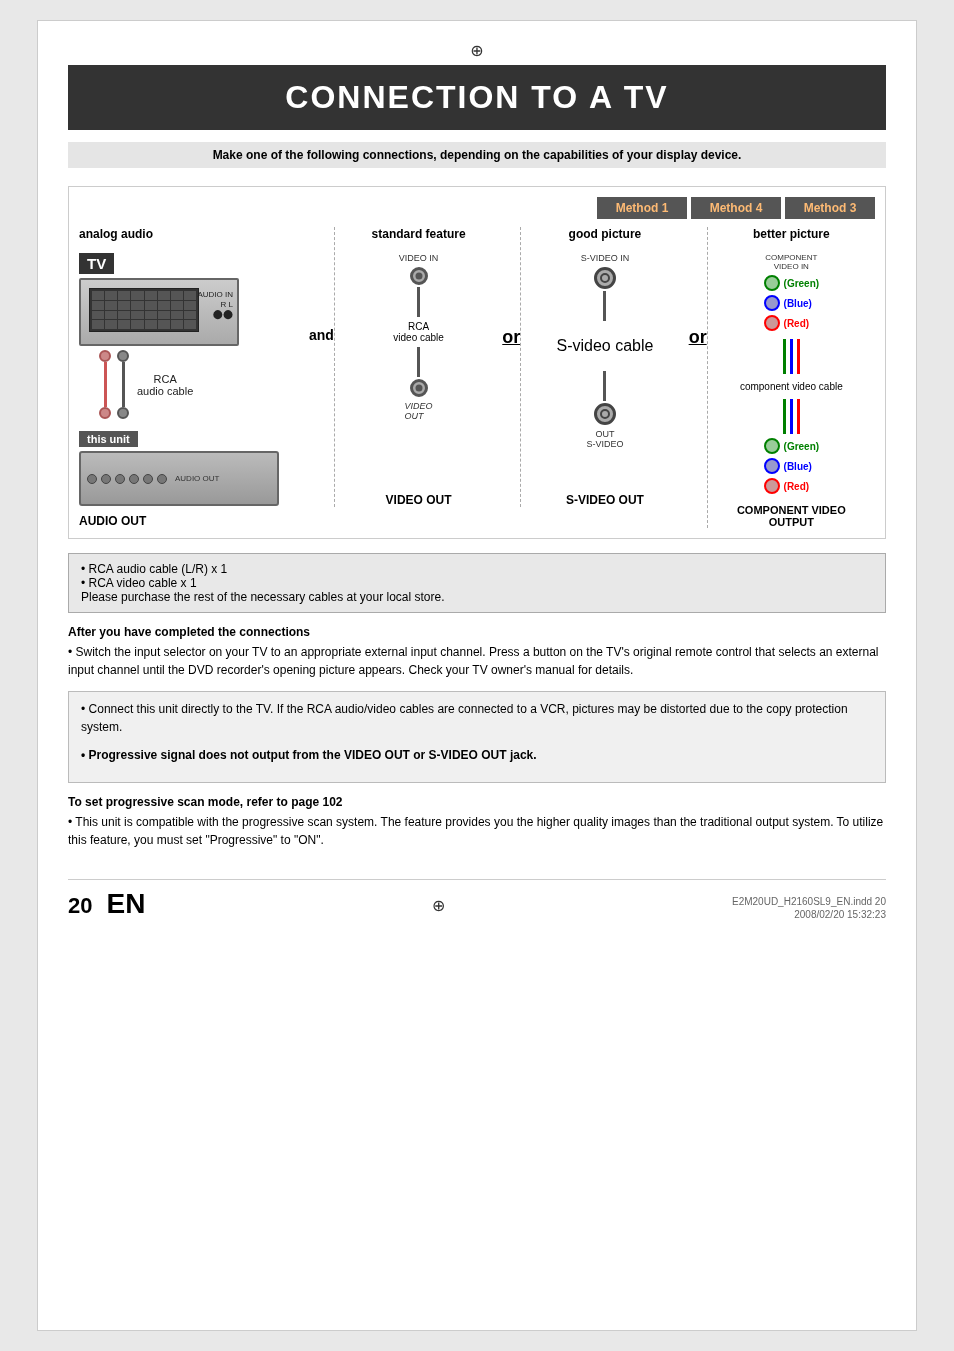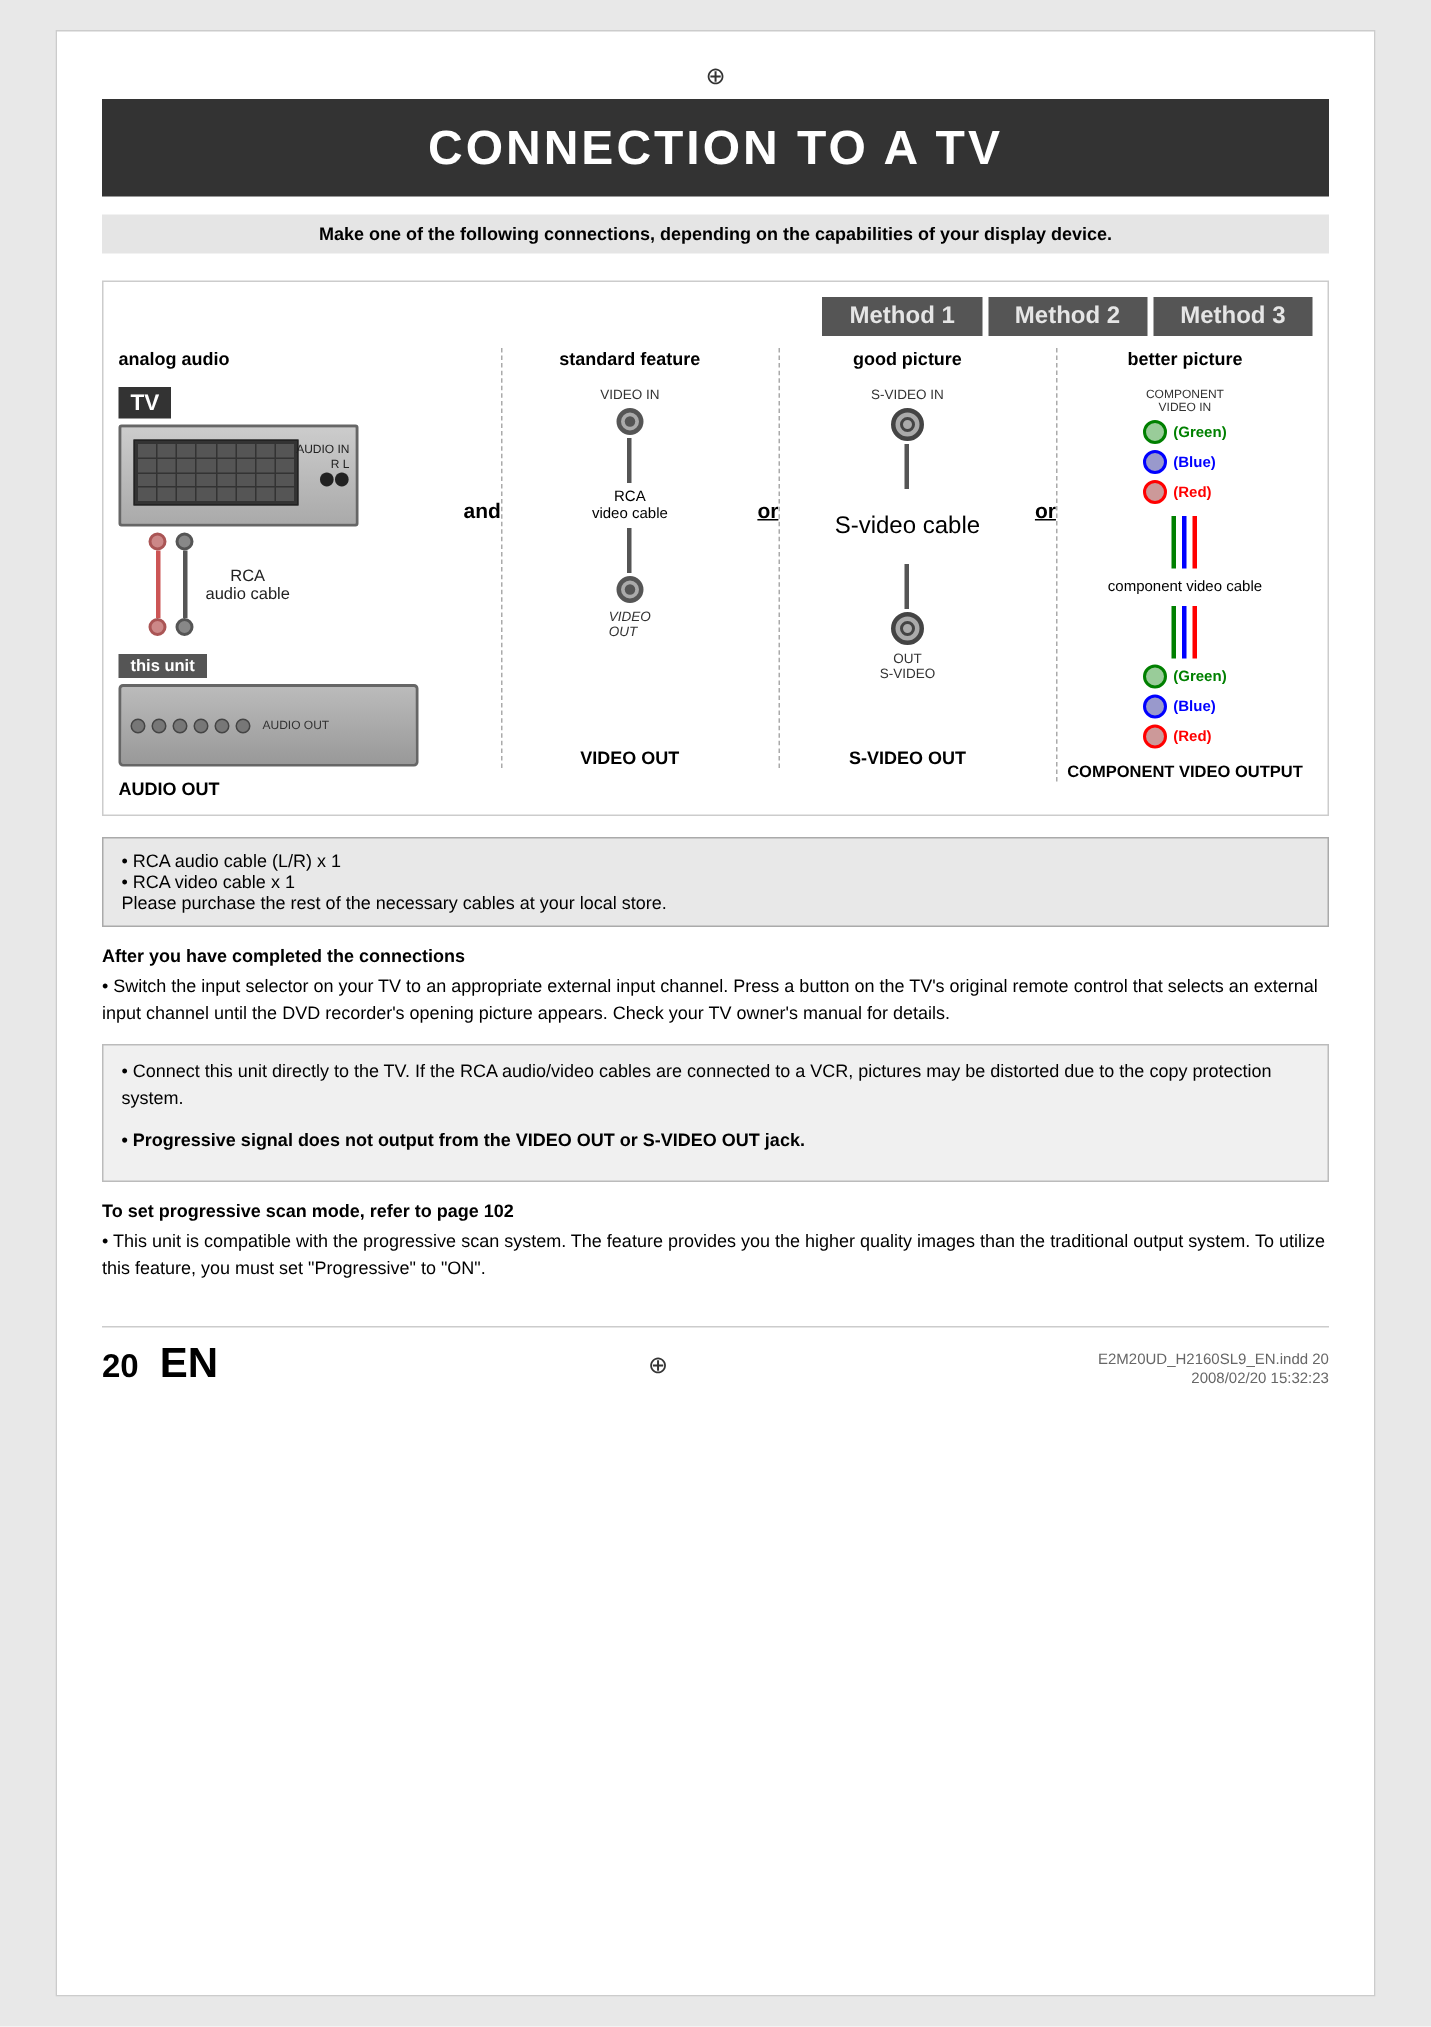--- a/index.html
+++ b/index.html
@@ -54,24 +54,24 @@
       position: relative;
     }
     .methods-row {
       display: flex;
       justify-content: flex-end;
       margin-bottom: 8px;
       gap: 0;
     }
     .method-badge {
       background: #555;
-      color: #e5e5e5;
+      color: #fdba74;
       padding: 4px 18px;
       font-weight: bold;
-      font-size: 16px;
+      font-size: 12px;
       margin-left: 4px;
       min-width: 90px;
       text-align: center;
     }
     
     .tv-label {
       background: #333;
       color: #fff;
       font-weight: bold;
       font-size: 15px;
@@ -193,42 +193,42 @@
     .m-col {
       flex: 1;
       display: flex;
       flex-direction: column;
       align-items: center;
       border-left: 1px dashed #aaa;
       padding: 0 6px;
       min-height: 280px;
     }
     .and-sep { display: flex; align-items: center; padding-top: 100px; font-weight:bold; font-size:14px; }
-    .or-sep  { display: flex; align-items: flex-start; padding-top: 100px; font-weight:bold; font-size:14px;text-decoration:underline; }
+    .or-sep  { display: flex; align-items: flex-start; padding-top: 100px; font-weight:bold; font-size:18px;text-decoration:underline; }
   </style>
 </head>
 <body>
 
 <div class="page">
 
   <div class="compass-top">⊕</div>
 
   <div class="title-box">
     <h1>CONNECTION TO A TV</h1>
   </div>
 
   <div class="subtitle-bar">
     <span>Make one of the following connections, depending on the capabilities of your display device.</span>
   </div>
 
   <div class="diagram-area diagram-outer">
 
     <div class="methods-row">
       <div class="method-badge">Method 1</div>
-      <div class="method-badge">Method 2</div>
+      <div class="method-badge">Method 4</div>
       <div class="method-badge">Method 3</div>
     </div>
 
     <div class="diagram-main-row">
 
       <div class="left-section">
         <div class="col-top-label">analog audio</div>
 
         
         <div class="tv-label">TV</div>

